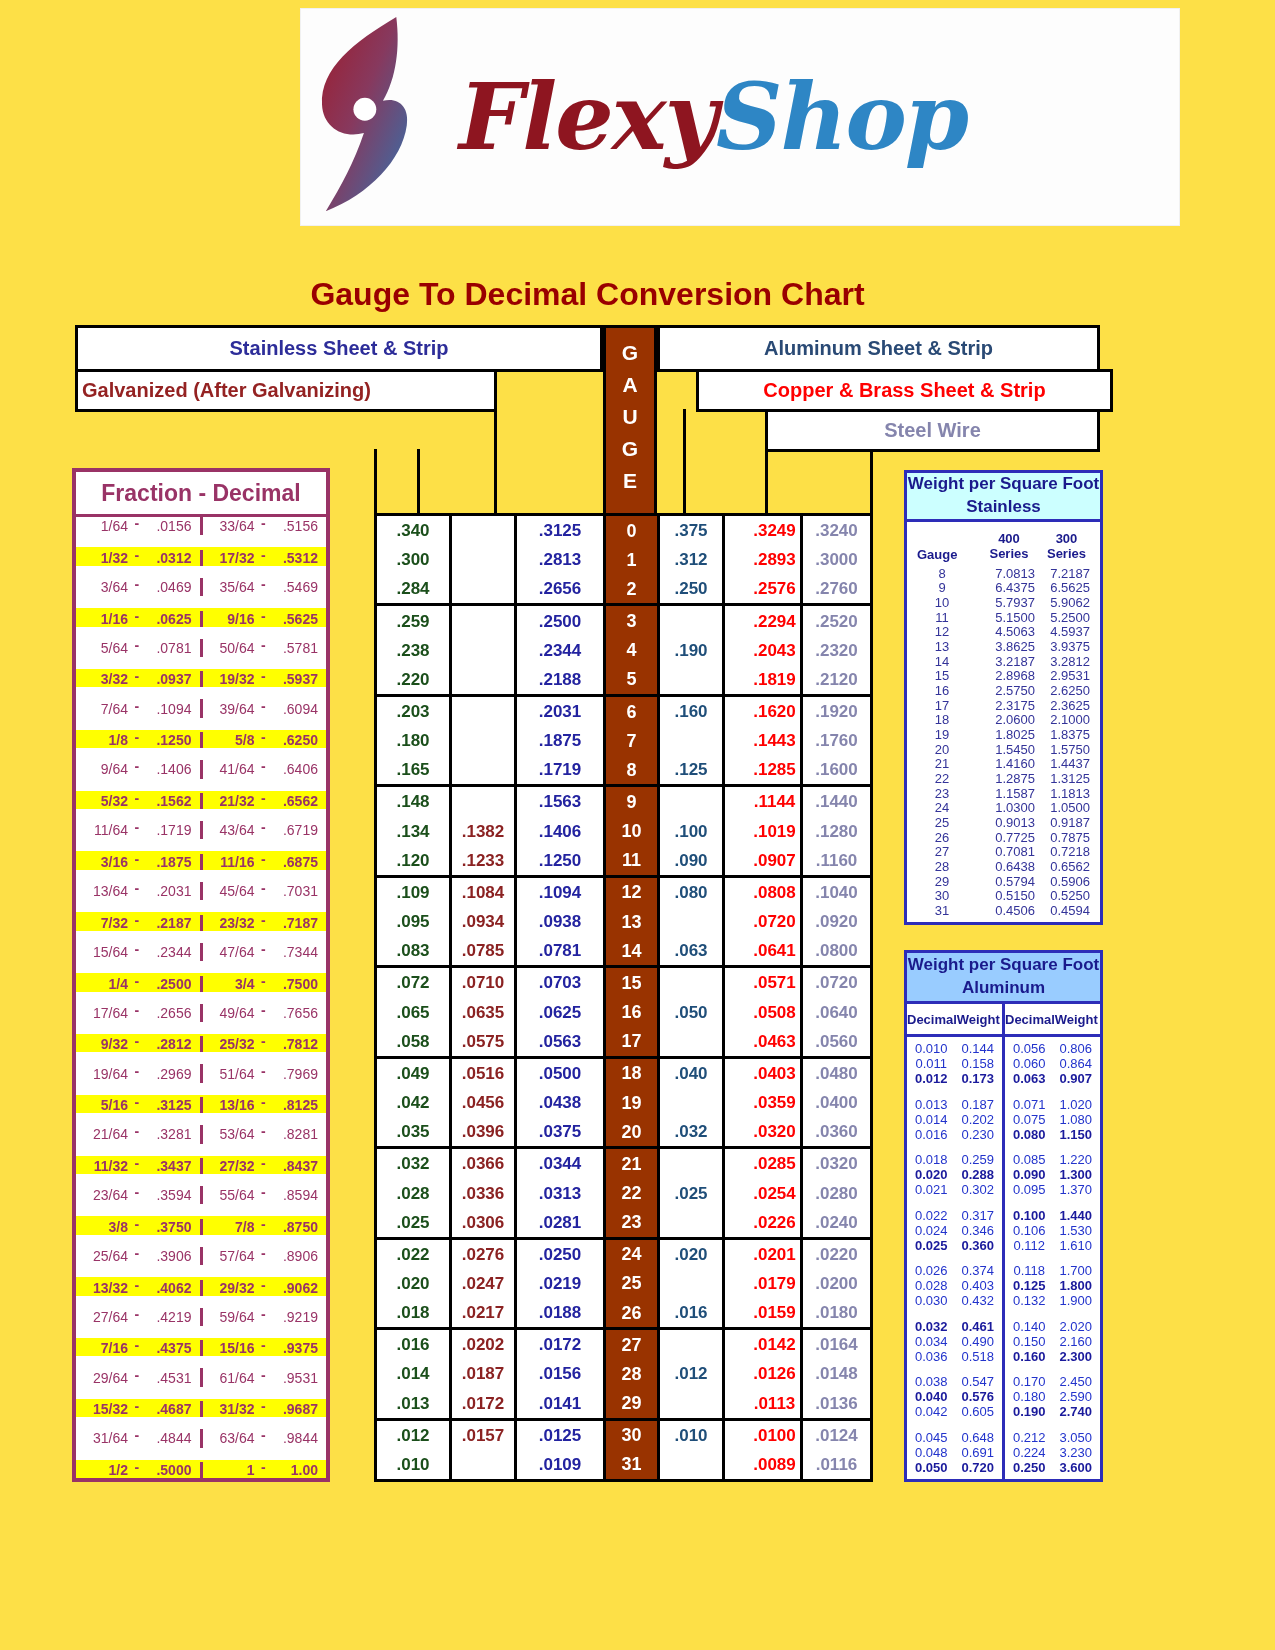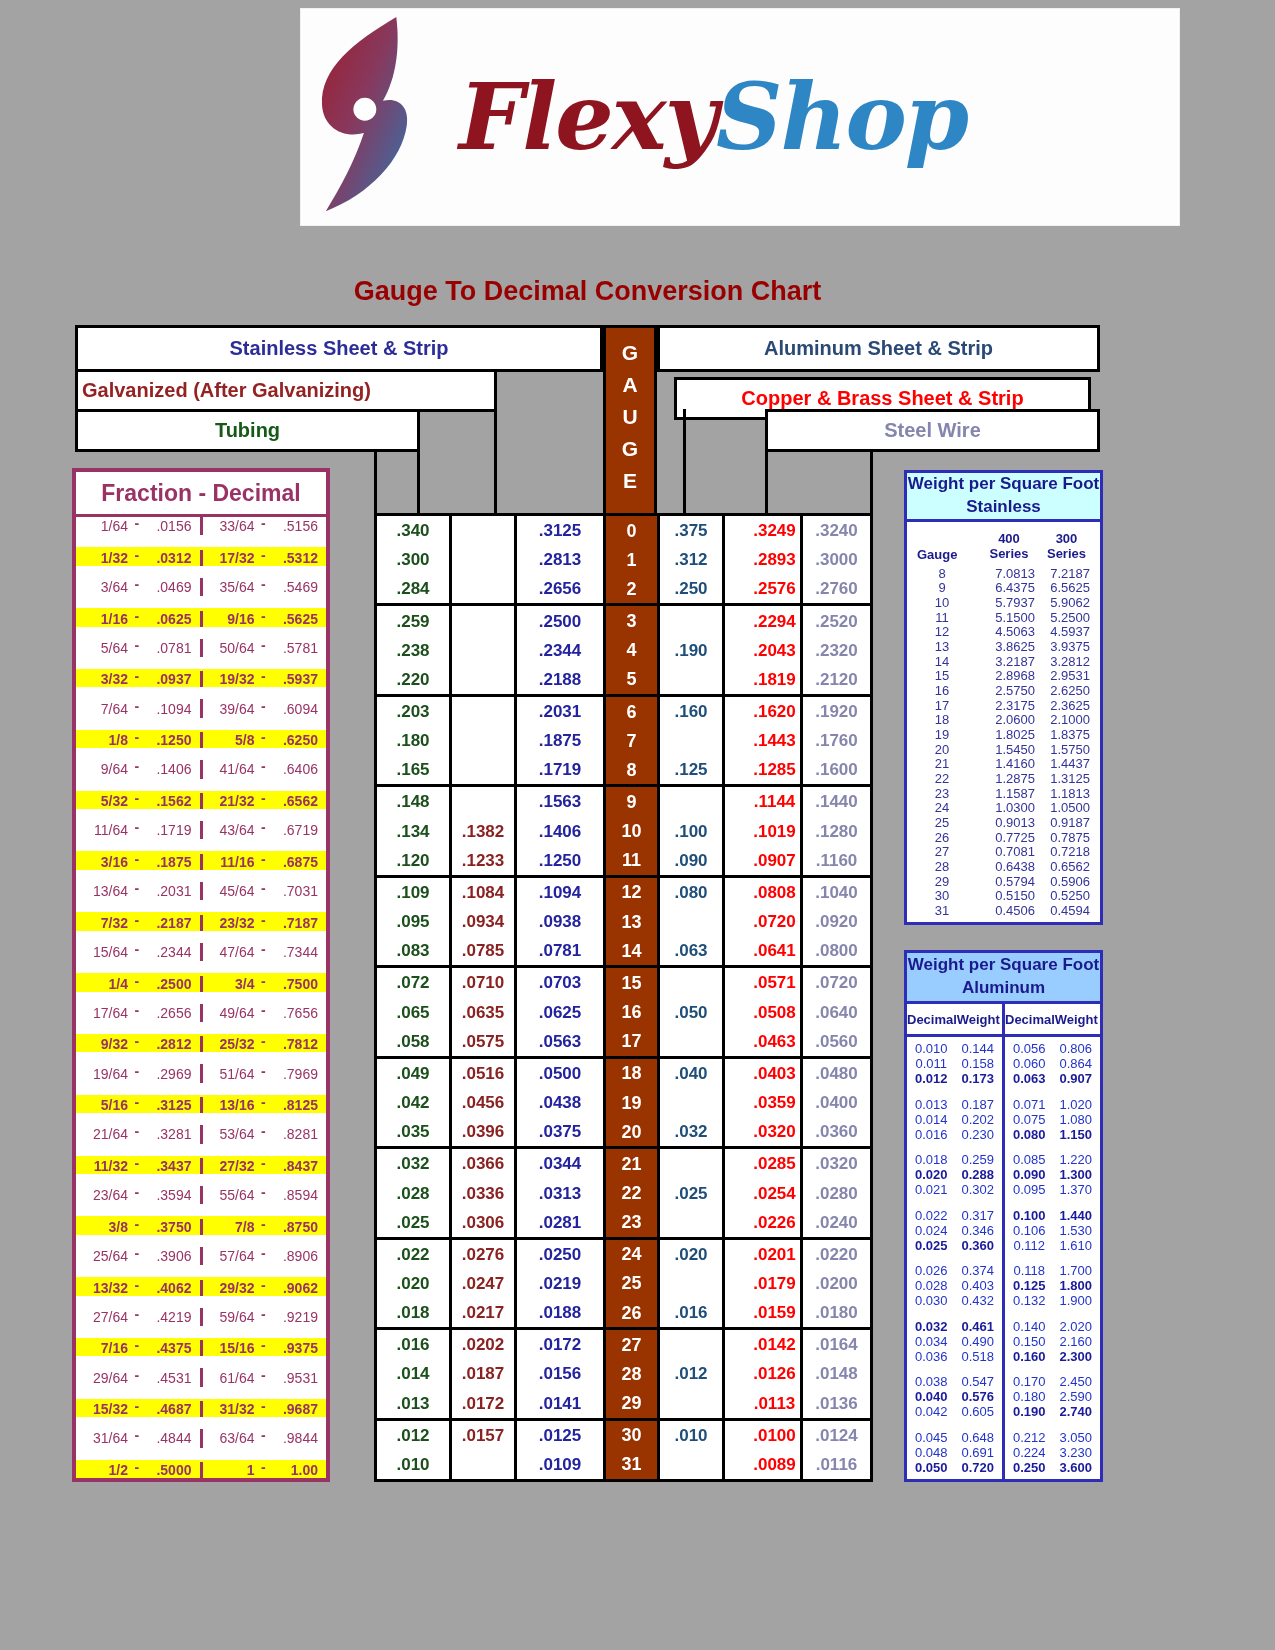--- a/index.html
+++ b/index.html
@@ -1,33 +1,33 @@
 <!DOCTYPE html>
 <html><head>
 <meta charset="utf-8">
 <style>
   html,body{margin:0;padding:0;background:#fff;}
-  #canvas{position:relative;width:1275px;height:1650px;background:#a3a3a3;font-family:"Liberation Sans",sans-serif;overflow:hidden;}
+  #canvas{position:relative;width:1275px;height:1650px;background:#fde047;font-family:"Liberation Sans",sans-serif;overflow:hidden;}
 
   
   .logo-box{position:absolute;left:300px;top:8px;width:880px;height:218px;background:#fdfdfd;border:1px solid #f1f1f1;display:flex;align-items:center;padding-left:6px;box-sizing:border-box;}
   .logo-text{font-family:"DejaVu Serif",serif;font-style:italic;font-weight:bold;font-size:92px;line-height:1;margin-left:2px;letter-spacing:-2px;white-space:nowrap;}
   .brand-first{color:#8e1520;}
   .brand-second{color:#2e86c5;}
 
   
-  .title{position:absolute;left:75px;top:276px;width:1025px;text-align:center;font-size:27px;font-weight:bold;color:#990000;}
+  .title{position:absolute;left:75px;top:276px;width:1025px;text-align:center;font-size:32px;font-weight:bold;color:#990000;}
 
   
   .band{position:absolute;background:#fff;border:3px solid #000;box-sizing:border-box;display:flex;align-items:center;justify-content:center;font-weight:bold;font-size:20px;}
   .band-stainless{left:75px;top:325px;width:528px;height:47px;color:#2d2d99;}
   .band-galvanized{left:75px;top:369px;width:422px;height:43px;color:#942222;justify-content:flex-start;padding-left:4px;}
   .band-tubing{left:75px;top:409px;width:345px;height:43px;color:#175917;}
   .band-aluminum{left:657px;top:325px;width:443px;height:47px;color:#2a4a75;}
-  .band-copper{left:674px;top:369px;width:417px;height:43px;color:#ff0000;margin-top:8px;}
+  .band-copper{left:696px;top:369px;width:417px;height:43px;color:#ff0000;}
   .band-steel{left:765px;top:409px;width:335px;height:43px;color:#8585ad;}
   .vline{position:absolute;width:3px;background:#000;}
   .vl-a{left:374px;top:449px;height:64px;}
   .vl-b{left:417px;top:449px;height:64px;}
   .vl-c{left:494px;top:409px;height:104px;}
   .vl-d{left:683px;top:409px;height:104px;}
   .vl-e{left:765px;top:449px;height:64px;}
   .vl-f{left:870px;top:449px;height:64px;}
 
   
@@ -104,21 +104,20 @@
         <circle cx="57" cy="99" r="12" fill="#ffffff"></circle>
       </svg>
     </span>
     <span class="logo-text"><span class="brand-first">Flexy</span><span class="brand-second">Shop</span></span>
   </div>
 
   <div class="title">Gauge To Decimal Conversion Chart</div>
 
   <div class="band band-stainless">Stainless Sheet &amp; Strip</div>
   <div class="band band-galvanized">Galvanized (After Galvanizing)</div>
-  <div class="band band-tubing">Tubing</div>
   <div class="band band-aluminum">Aluminum Sheet &amp; Strip</div>
   <div class="band band-copper">Copper &amp; Brass Sheet &amp; Strip</div>
   <div class="band band-steel">Steel Wire</div>
 
   <div class="vline vl-a"></div>
   <div class="vline vl-b"></div>
   <div class="vline vl-c"></div>
   <div class="vline vl-d"></div>
   <div class="vline vl-e"></div>
   <div class="vline vl-f"></div>

